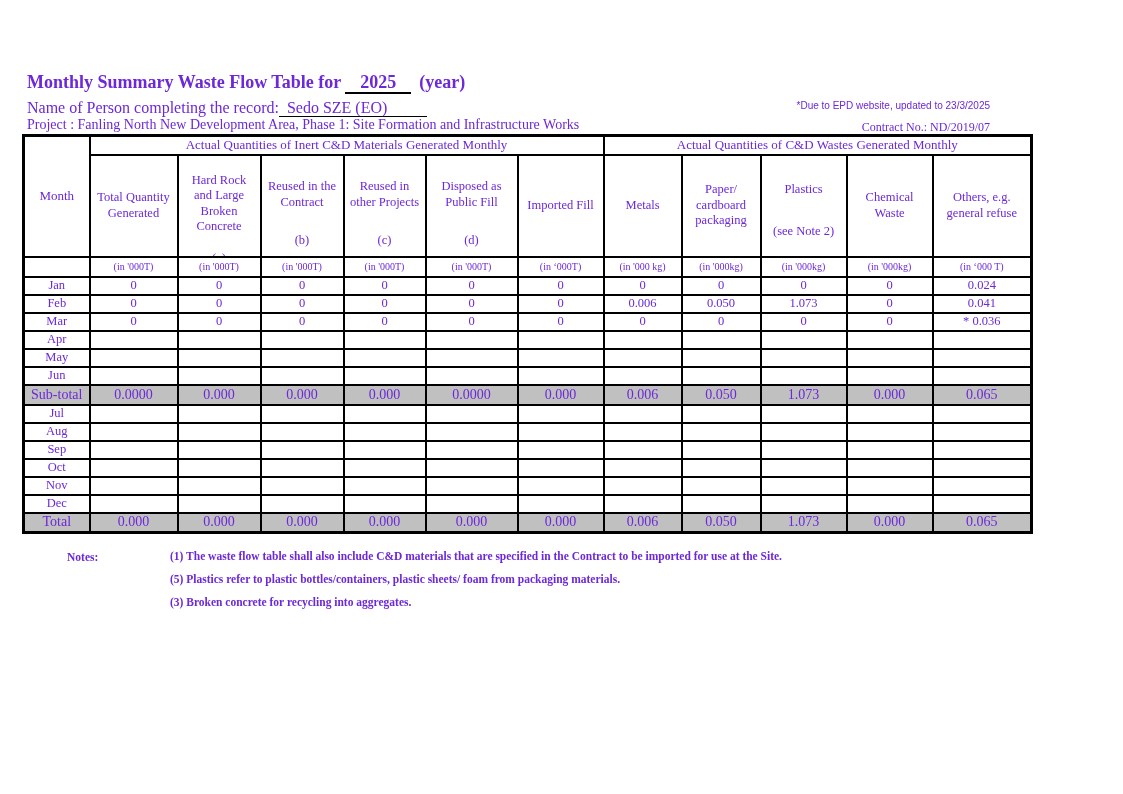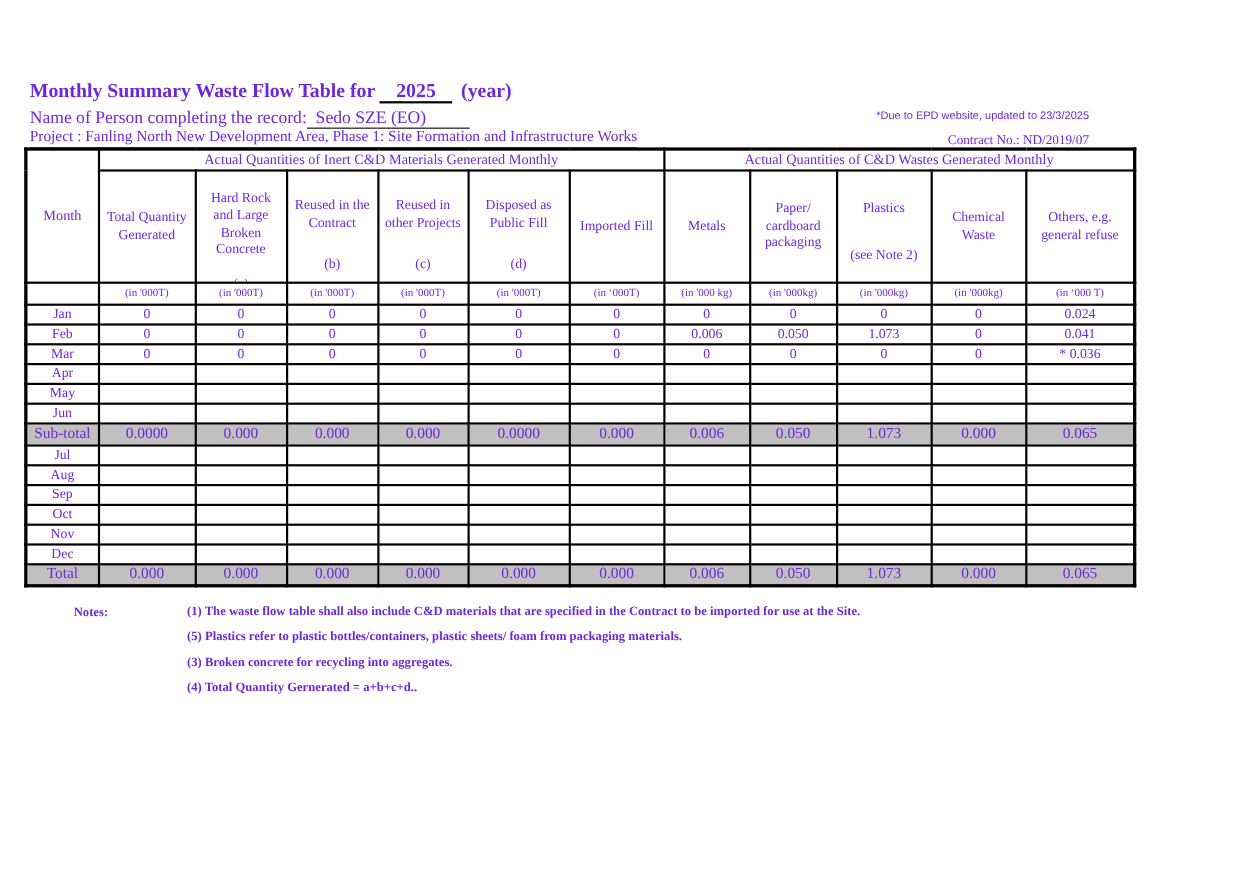--- a/index.html
+++ b/index.html
@@ -364,17 +364,16 @@
         </tr>
       </tbody>
   </table>
 
   <div class="notes">
     <span class="notes-label">Notes:</span>
     <div class="notes-items" id="notes-items">
         <div>(1) The waste flow table shall also include C&amp;D materials that are specified in the Contract to be imported for use at the Site.</div>
         <div>(5) Plastics refer to plastic bottles/containers, plastic sheets/ foam from packaging materials.</div>
         <div>(3) Broken concrete for recycling into aggregates.</div>
-        <div>(4) Total Quantity Gernerated = a+b+c+d..</div>
       </div>
   </div>
 
 </div>
 
 </body></html>

